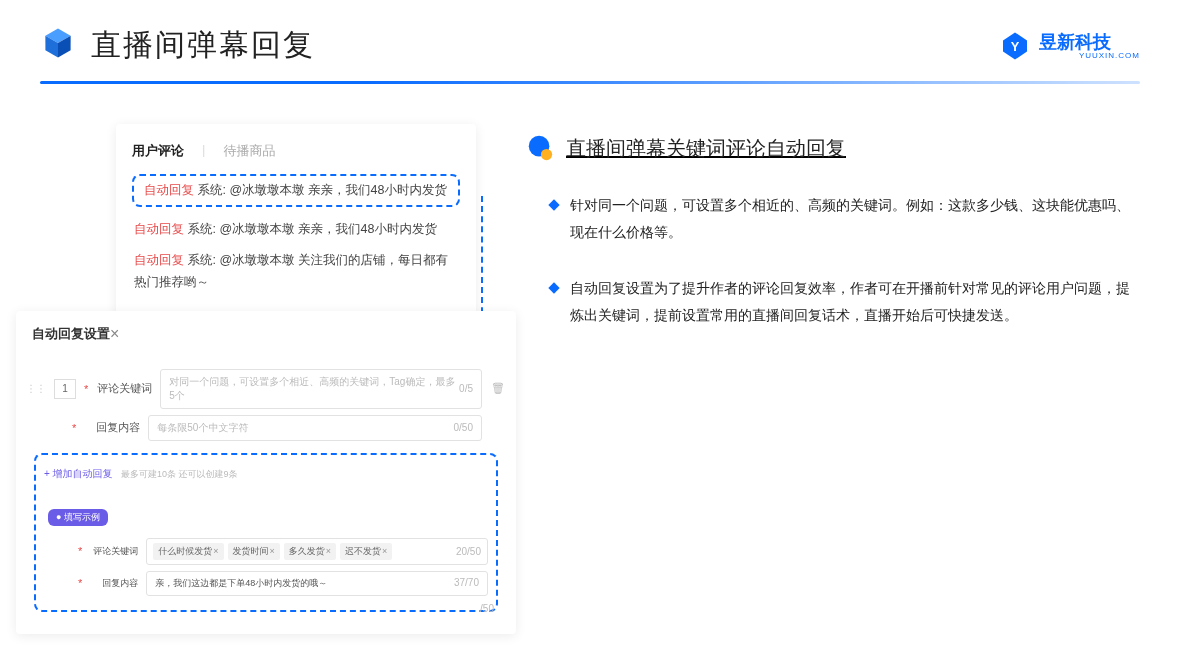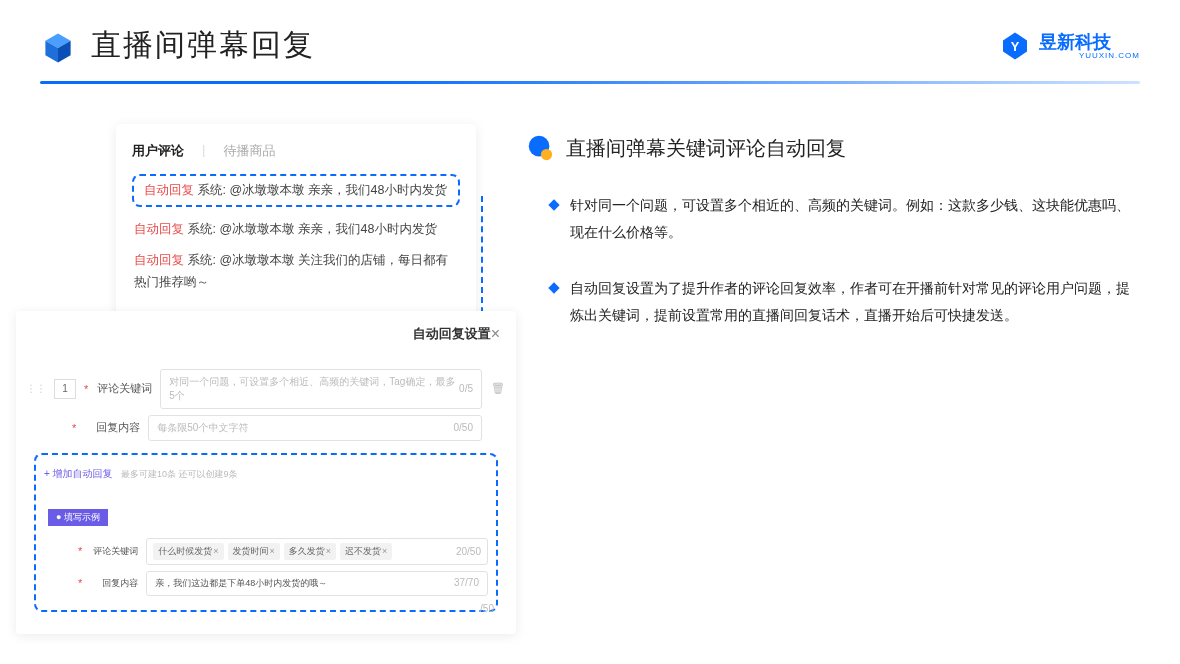--- a/index.html
+++ b/index.html
@@ -1,18 +1,18 @@
 <!DOCTYPE html>
 <html><head>
 <meta charset="utf-8">
 <style>
 * { margin: 0; padding: 0; box-sizing: border-box; }
 body { width: 1180px; height: 664px; background: #fff; font-family: "Microsoft YaHei", sans-serif; position: relative; overflow: hidden; }
 
-.header { display: flex; align-items: flex-end; padding: 25px 40px 10px 40px; }
+.header { display: flex; align-items: flex-start; padding: 25px 40px 10px 40px; }
 .logo-cube { width: 36px; height: 36px; margin-right: 15px; }
 .page-title { font-size: 30px; font-weight: 500; color: #222; letter-spacing: 2px; }
 .brand { position: absolute; right: 40px; top: 30px; display: flex; align-items: center; }
 .brand-icon { width: 32px; height: 32px; margin-right: 8px; }
 .brand-text { color: #0a6cff; font-size: 18px; font-weight: bold; line-height: 1; }
 .brand-sub { color: #0a6cff; font-size: 8px; letter-spacing: 1px; margin-left: 40px; }
 
 .divider { height: 3px; background: linear-gradient(to right, #0a6cff 30%, rgba(10,108,255,0.8) 50%, rgba(10,108,255,0.2) 100%); margin: 5px 40px 0 40px; border-radius: 2px; }
 
 .content { display: flex; padding: 40px 40px 0 16px; }
@@ -25,47 +25,47 @@
 .tab-active { font-weight: 700; color: #222; }
 .tab-inactive { color: #aaa; }
 .tab-sep { color: #ddd; }
 
 .comment-highlight { border: 2.5px dashed #0a6cff; border-radius: 8px; padding: 6px 10px; margin-bottom: 12px; font-size: 12.5px; position: relative; }
 .auto-reply-tag { color: #e84a4a; font-weight: 500; }
 .comment-text { color: #444; }
 .comment-row { font-size: 12.5px; color: #444; margin: 10px 2px; line-height: 1.7; }
 
 .card-settings { width: 500px; margin-top: -8px; position: relative; padding: 14px 0 18px 0; }
-.settings-title { font-size: 13px; font-weight: 600; color: #333; padding: 0 16px 10px 16px; display: flex; justify-content: flex-end; align-items: center; }
+.settings-title { font-size: 13px; font-weight: 600; color: #333; padding: 0 16px 10px 16px; display: flex; justify-content: flex-start; align-items: center; }
 .close-x { color: #888; font-size: 16px; font-weight: 300; }
 
 .settings-body { padding: 10px 10px 0 10px; }
 .form-row { display: flex; align-items: center; font-size: 11px; margin: 6px 0; }
 .num-box { width: 22px; height: 20px; border: 1px solid #ddd; display: flex; align-items: center; justify-content: center; color: #666; font-size: 10px; margin: 0 8px; }
 .drag-dots { color: #ccc; font-size: 10px; }
 .req { color: #e84a4a; margin-right: 6px; }
 .label { color: #555; width: 58px; text-align: right; margin-right: 8px; }
 .input-box { flex: 1; border: 1px solid #e2e2e2; border-radius: 3px; padding: 5px 8px; color: #bbb; font-size: 10px; display: flex; justify-content: space-between; align-items: center; background: #fff; }
 .input-count { color: #bbb; font-size: 10px; }
 .trash { width: 16px; color: #bbb; margin-left: 8px; text-align: center; }
 
 .dashed-box { border: 2.5px dashed #0a6cff; border-radius: 8px; margin: 12px 8px 4px 8px; padding: 8px 8px 8px 8px; }
 .add-link { color: #6b5ce7; font-size: 10px; }
 .add-hint { color: #bbb; font-size: 9px; margin-left: 4px; }
-.example-badge { background: #6b5ce7; color: #fff; font-size: 9px; padding: 2px 8px; border-radius: 0; display: inline-block; margin: 8px 0 6px 4px; }
+.example-badge { background: #6b5ce7; color: #fff; font-size: 9px; padding: 2px 8px; border-radius: 6px; display: inline-block; margin: 8px 0 6px 4px; }
 .tag-input { flex: 1; border: 1px solid #e2e2e2; border-radius: 3px; padding: 4px 6px; display: flex; align-items: center; gap: 4px; background: #fff; }
 .tag { background: #f2f2f2; color: #666; font-size: 9px; padding: 2px 5px; border-radius: 2px; }
 .tag-x { color: #999; margin-left: 1px; }
 .filled-input { flex: 1; border: 1px solid #e2e2e2; border-radius: 3px; padding: 5px 8px; color: #555; font-size: 9px; display: flex; justify-content: space-between; background: #fff; }
 .bottom-count { position: absolute; right: 22px; bottom: 20px; color: #bbb; font-size: 10px; margin-left: 20px; }
 
 .connector-v1 { position: absolute; left: 465px; top: 72px; width: 2px; height: 370px; border-left: 2.5px dashed #0a6cff; }
 
 .right { flex: 1; padding-top: 10px; }
-.section-head { display: flex; align-items: center; margin-bottom: 30px; }
+.section-head { display: flex; align-items: center; margin-bottom: 30px; text-decoration: underline; }
 .blob-icon { width: 28px; height: 28px; margin-right: 12px; position: relative; }
 .section-title { font-size: 20px; font-weight: 500; color: #222; }
 .bullet-item { display: flex; align-items: flex-start; margin: 16px 0 30px 24px; font-size: 14px; color: #222; line-height: 1.9; }
 .diamond { width: 8px; height: 8px; background: #0a6cff; transform: rotate(45deg); margin-top: 9px; margin-right: 12px; flex-shrink: 0; }
 .bullet-text { flex: 1; }
 </style>
 </head>
 <body>
 
 <div class="header">

